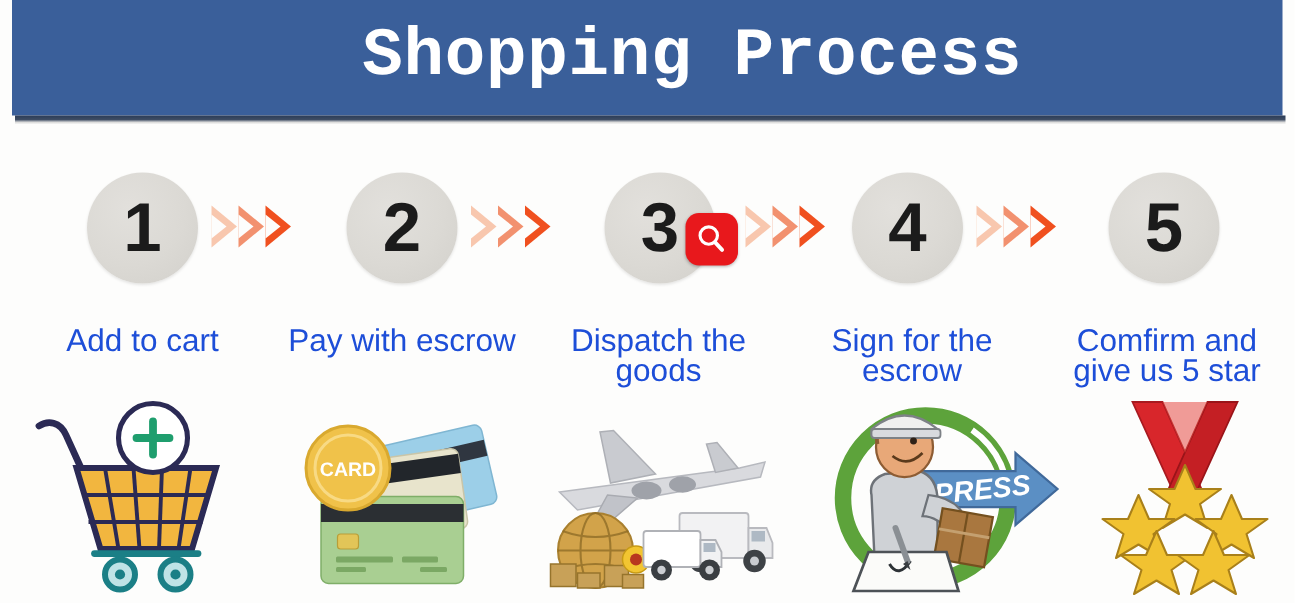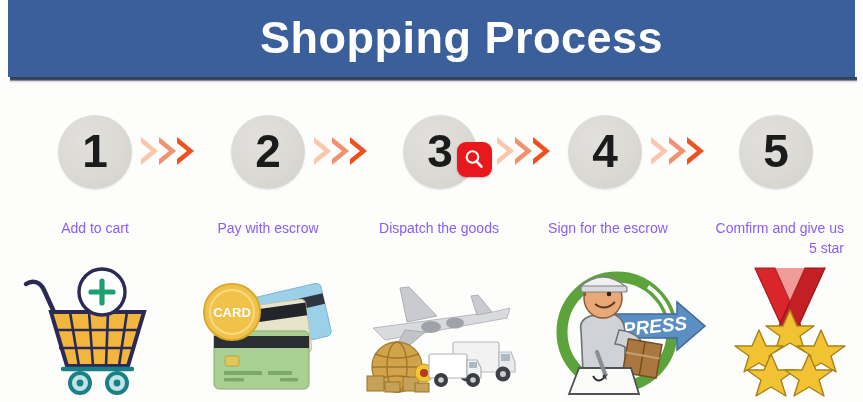--- a/index.html
+++ b/index.html
@@ -41,21 +41,21 @@
     width: 100%;
     text-align: center;
     padding-left: 60px;
     box-sizing: border-box;
     color: #ffffff;
     font-size: 45px;
     font-weight: bold;
     letter-spacing: 0.5px;
     line-height: 64px;
     white-space: nowrap;
-    font-family: Liberation Sans, sans-serif;
+    font-family: Liberation Mono, monospace;
   }
 
   
   #steps {
     position: absolute;
     left: 0;
     top: 113px;
     width: 863px;
     height: 80px;
   }
@@ -136,27 +136,27 @@
     position: absolute;
     left: 0;
     top: 218px;
     width: 863px;
     height: 46px;
   }
   .caption {
     position: absolute;
     top: 0;
     text-align: center;
-    font-size: 14px;
-    color: #8b5cf6;
+    font-size: 21px;
+    color: #1d4ed8;
     font-family: "Liberation Sans", sans-serif;
     line-height: 20px;
     font-weight: normal;
   }
-  .caption.left-align { text-align: right; }
+  .caption.left-align { text-align: center; }
 
   
   #illus { position: absolute; left: 0; top: 258px; width: 863px; height: 144px; text-align: right; }
   .illu { position: absolute; }
 
   
   #cart-illu { left: 18px; top: 8px; width: 145px; height: 132px; }
   
   #cards-illu { left: 188px; top: 18px; width: 150px; height: 118px; }
   

